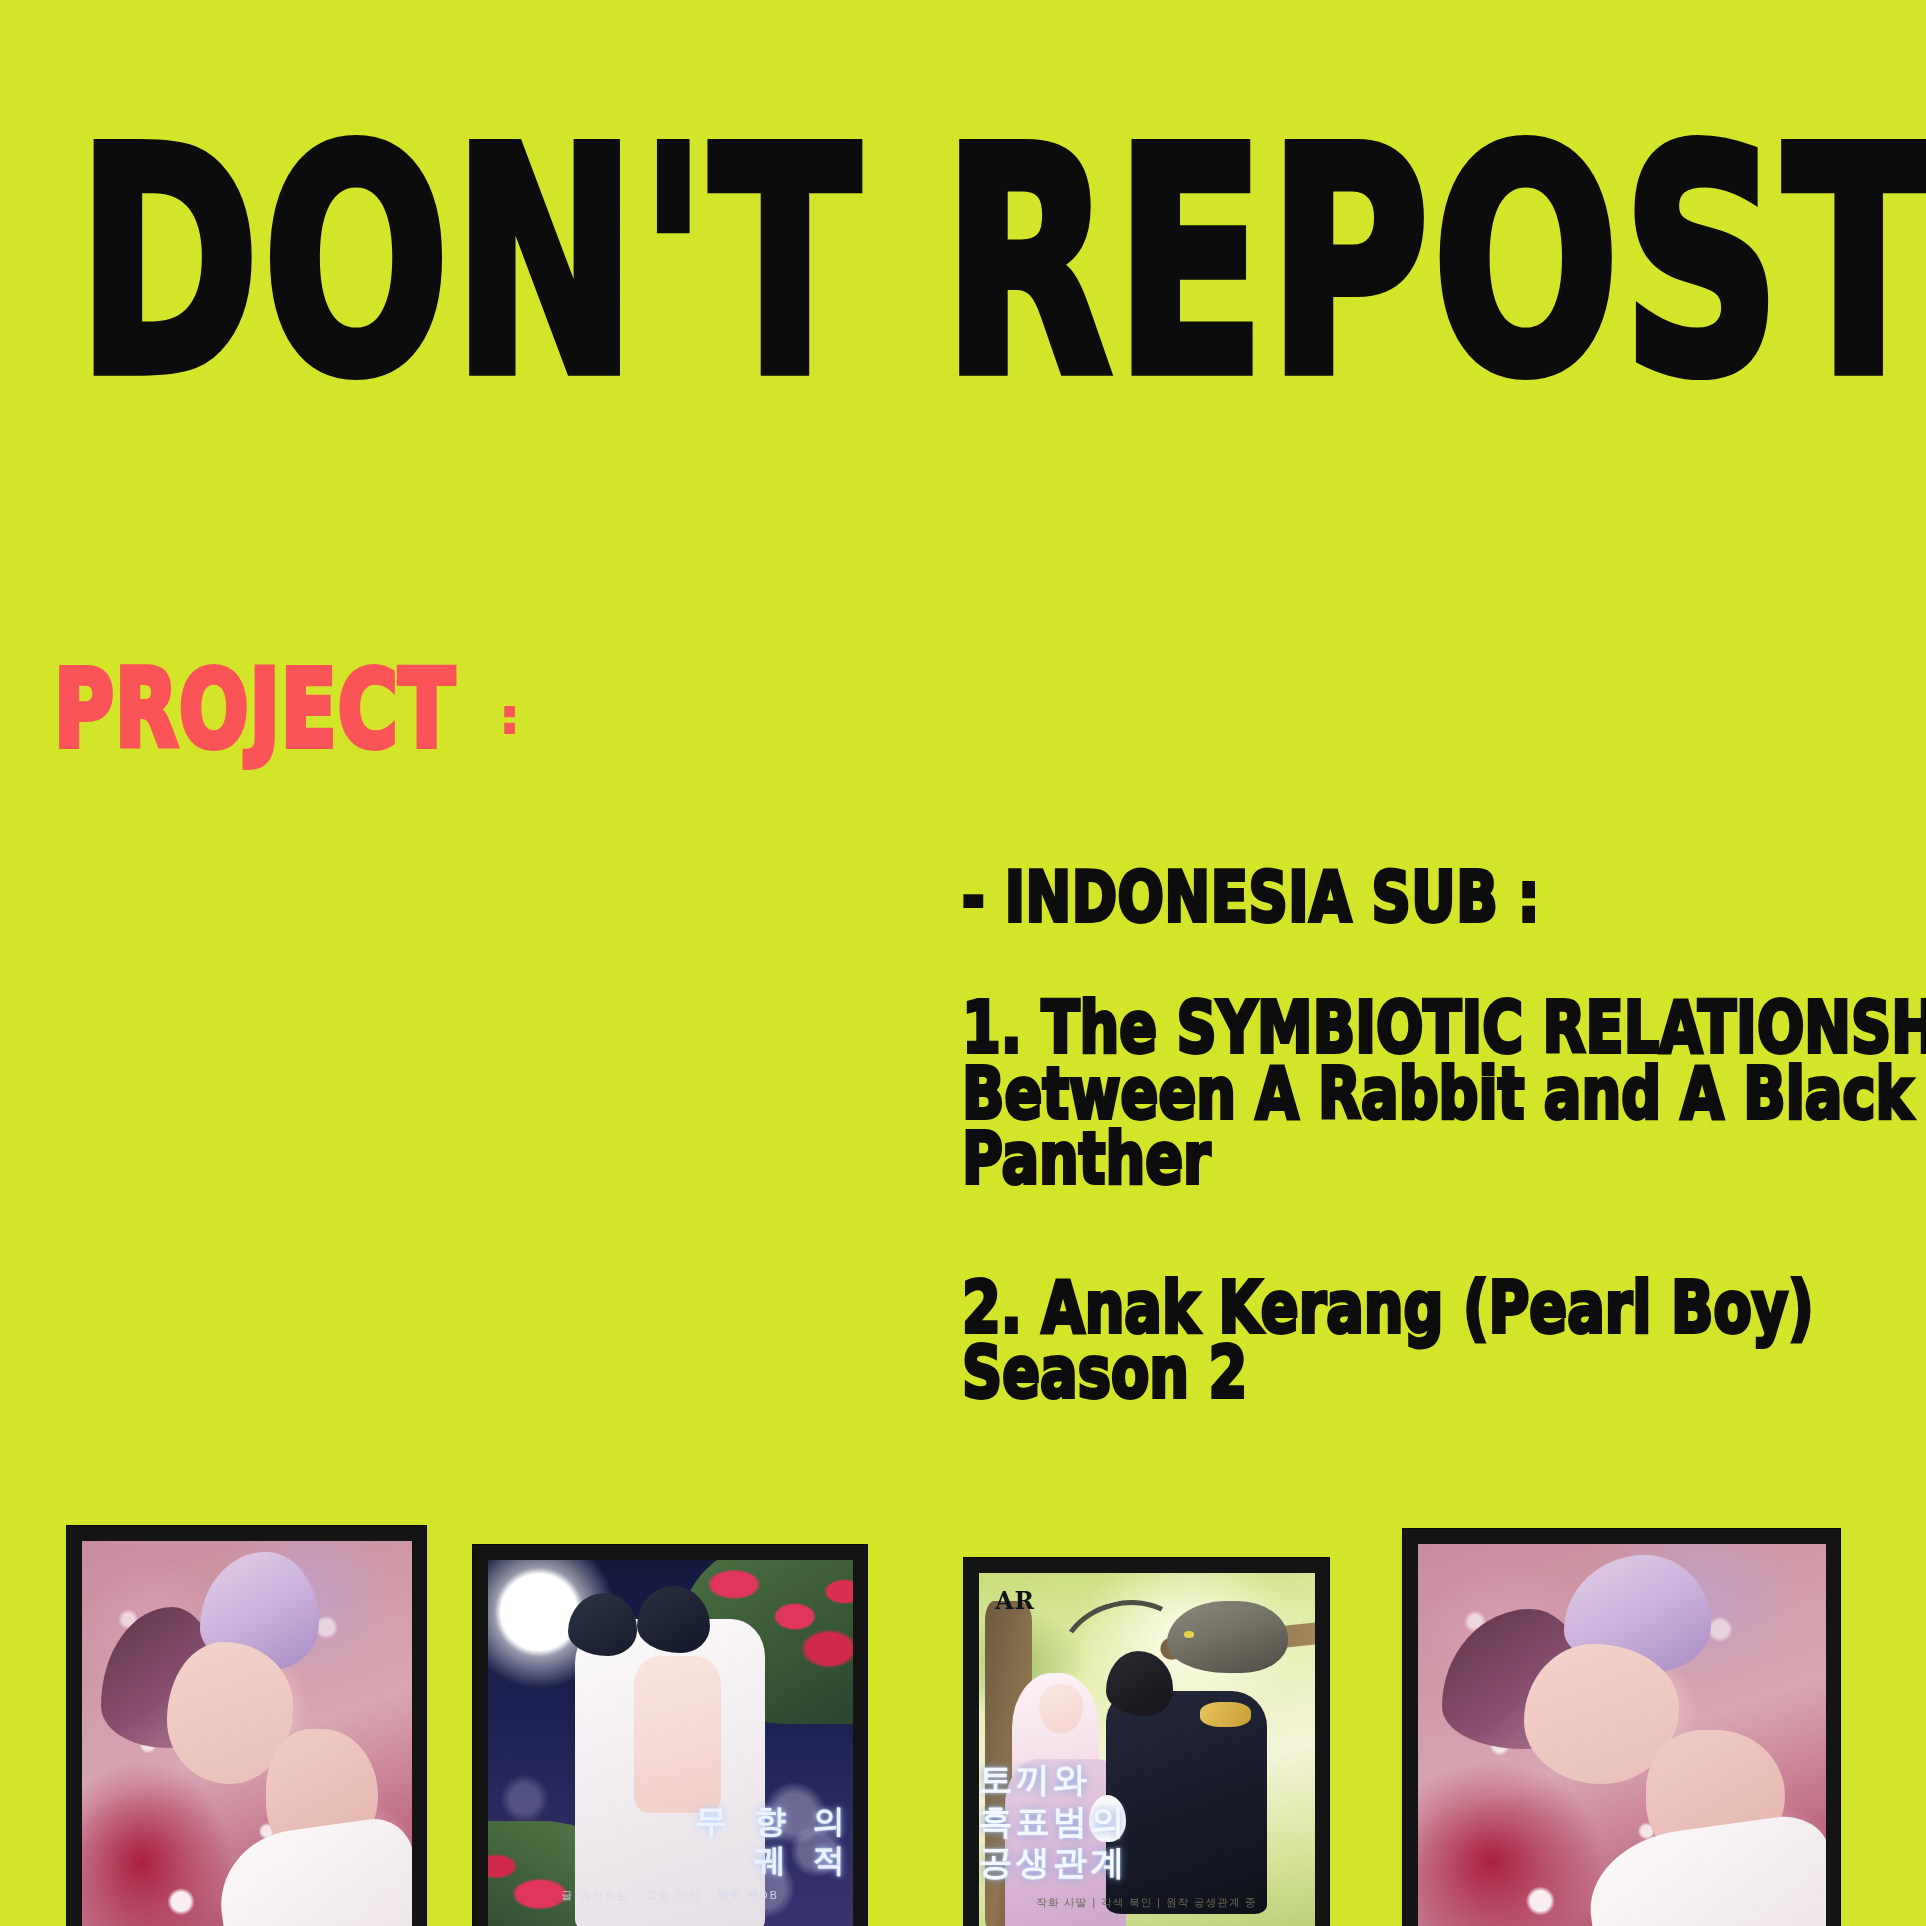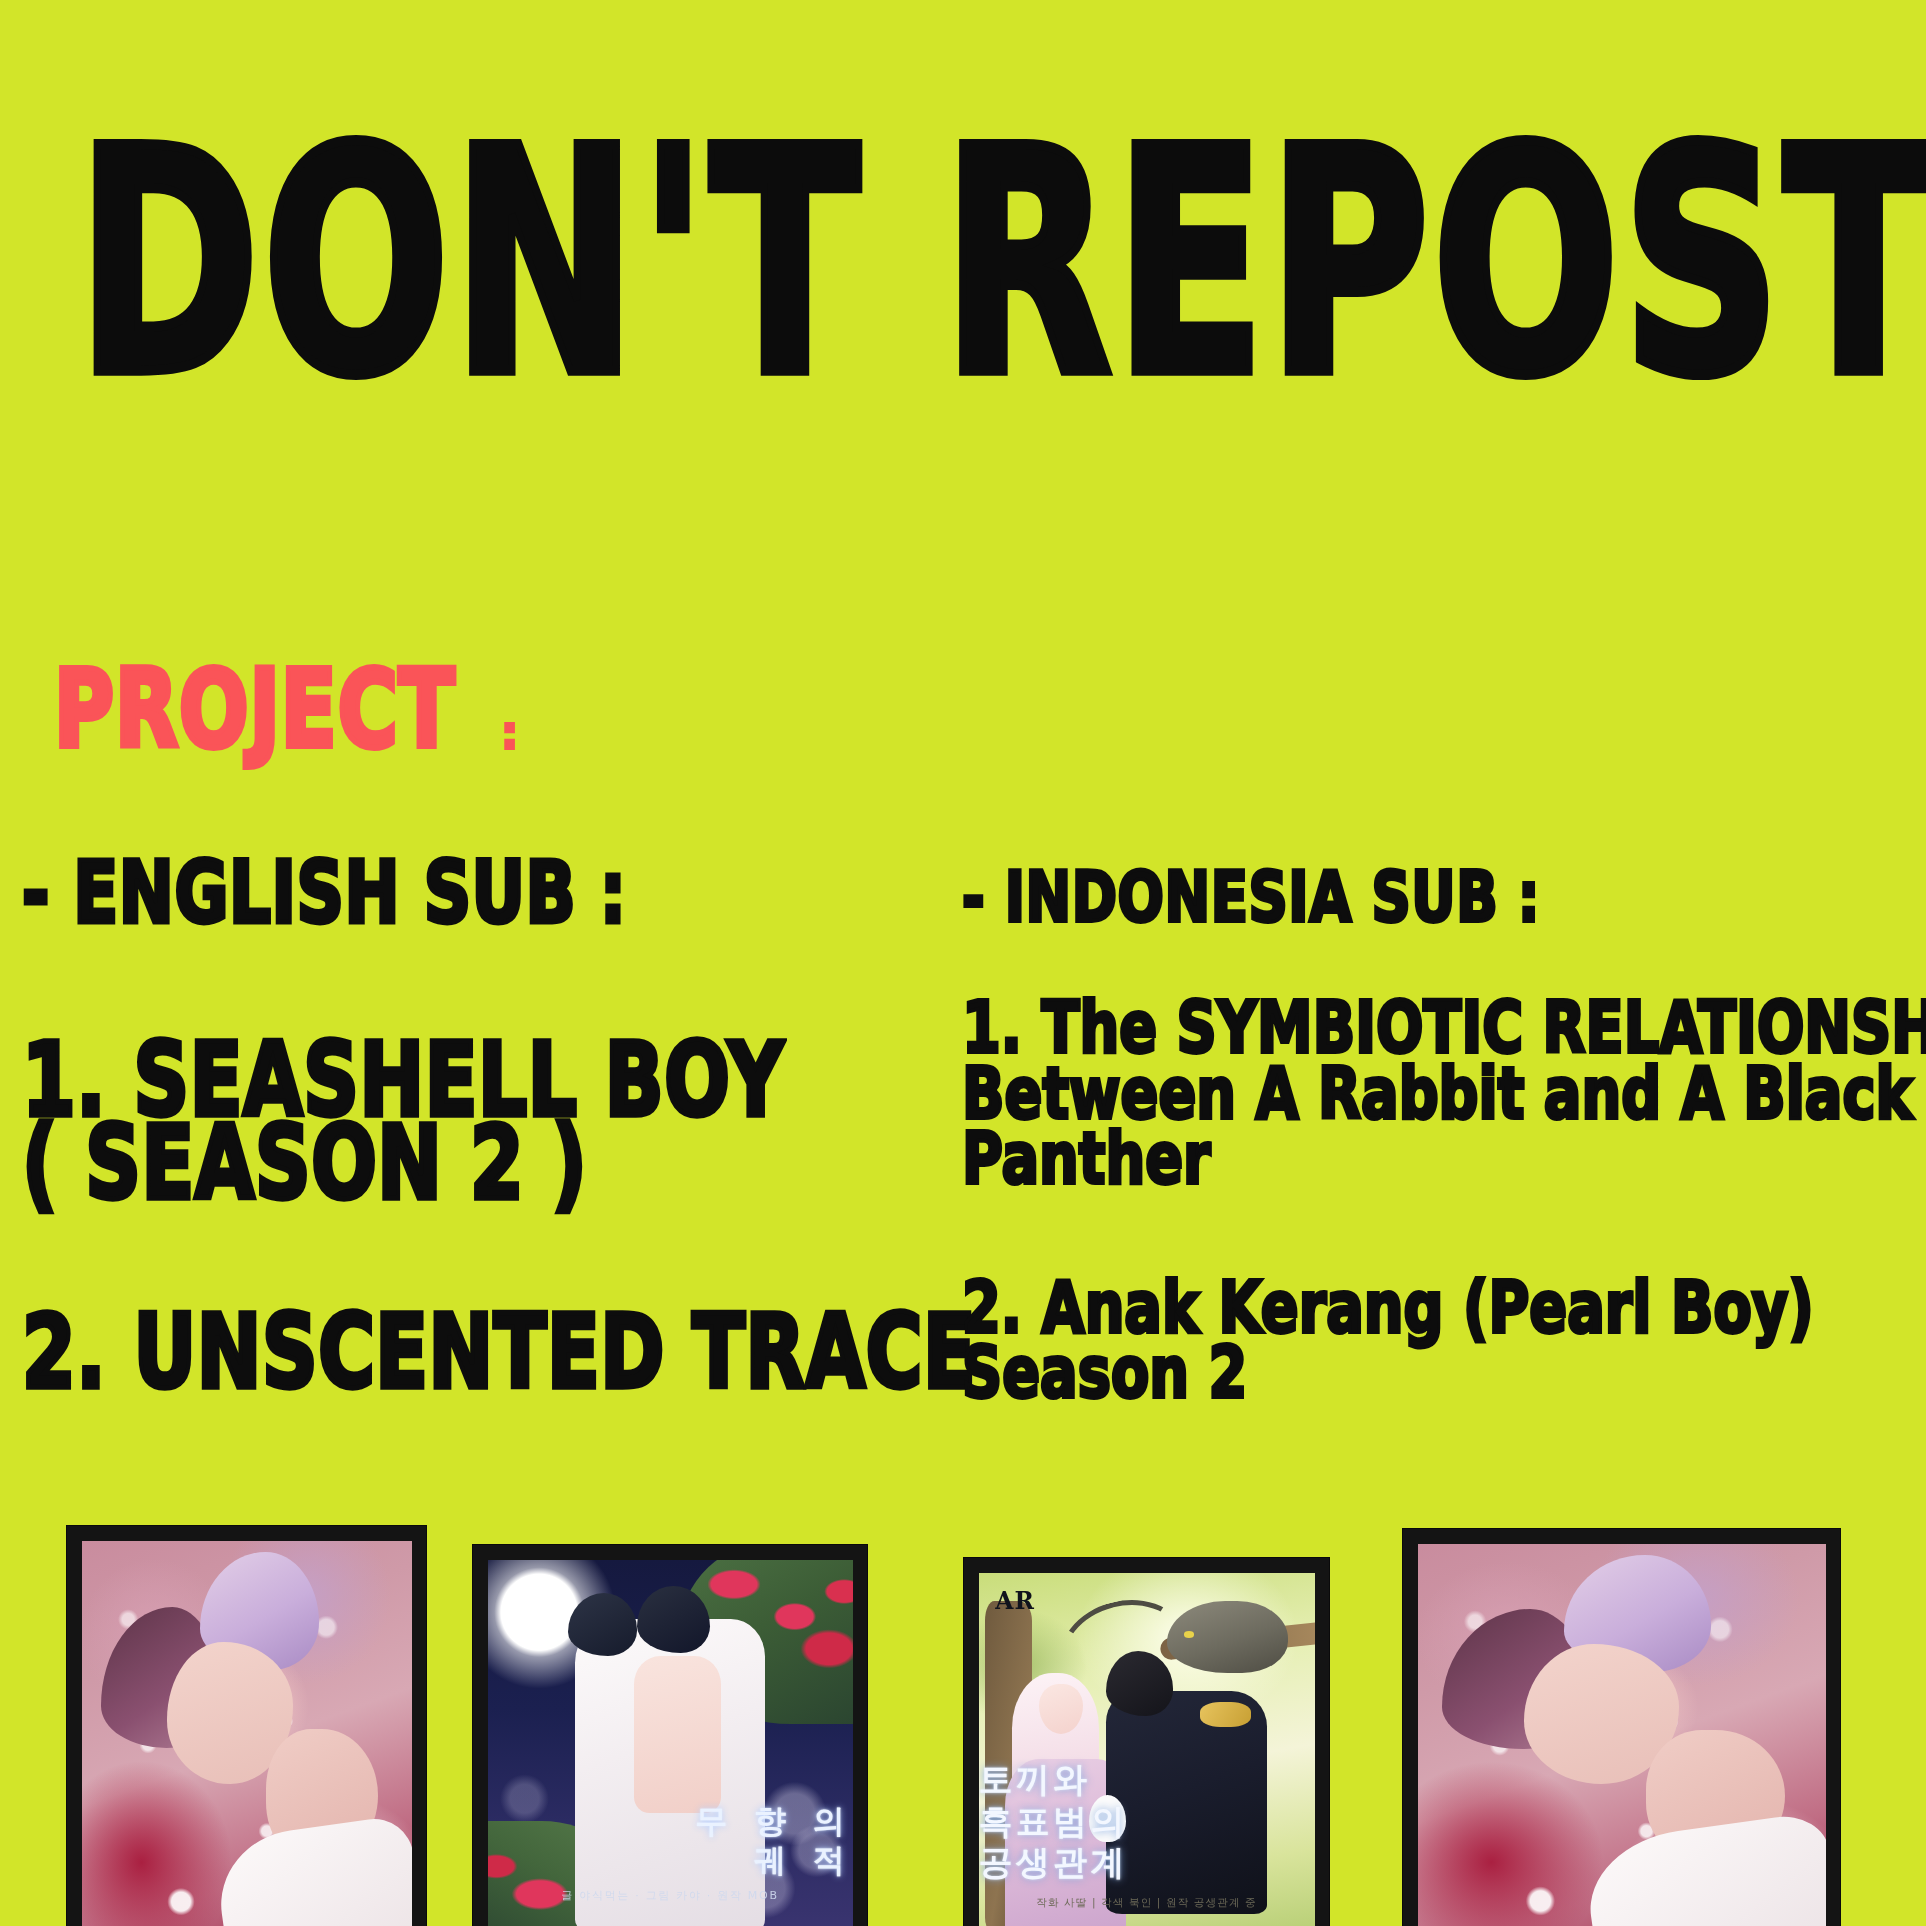--- a/index.html
+++ b/index.html
@@ -39,21 +39,21 @@
     white-space: nowrap;
     -webkit-text-stroke: 7.8px #0c0c0c;
   }
 
   
   .project-row {
     position: absolute;
     left: 54px;
     top: 676px;
     display: flex;
-    align-items: flex-end;
+    align-items: center;
     gap: 23.4px;
   }
   .project-label {
     font-family: "DejaVu Sans", sans-serif;
     font-weight: 700;
     font-size: 86px;
     line-height: 1;
     color: #fa5458;
     letter-spacing: 1.1px;
     transform: scaleX(0.95) scaleY(1.24);
@@ -369,37 +369,20 @@
 
 <div id="poster" style="background: rgb(210, 229, 41);">
 
   <div class="headline">DON'T REPOST !!</div>
 
   <div class="project-row">
     <span class="project-label">PROJECT</span>
     <span class="project-colon">:</span>
   </div>
 
-  <div class="col col-left">
-
-    <div class="lead">
-      <span>- ENGLISH SUB</span>
-      <span>:</span>
-    </div>
-
-    <div class="sp-lead-l"></div>
-
-    <div class="item-l">1. SEASHELL BOY</div>
-
-    <div class="item-l">( SEASON 2 )</div>
-
-    <div class="sp-item-l"></div>
-
-    <div class="item-l">2. UNSCENTED TRACE</div>
-  </div>
 
   <div class="col col-right">
 
     <div class="lead-r">
       <span>- INDONESIA SUB</span>
       <span>:</span>
     </div>
 
     <div class="sp-lead-r"></div>
 

